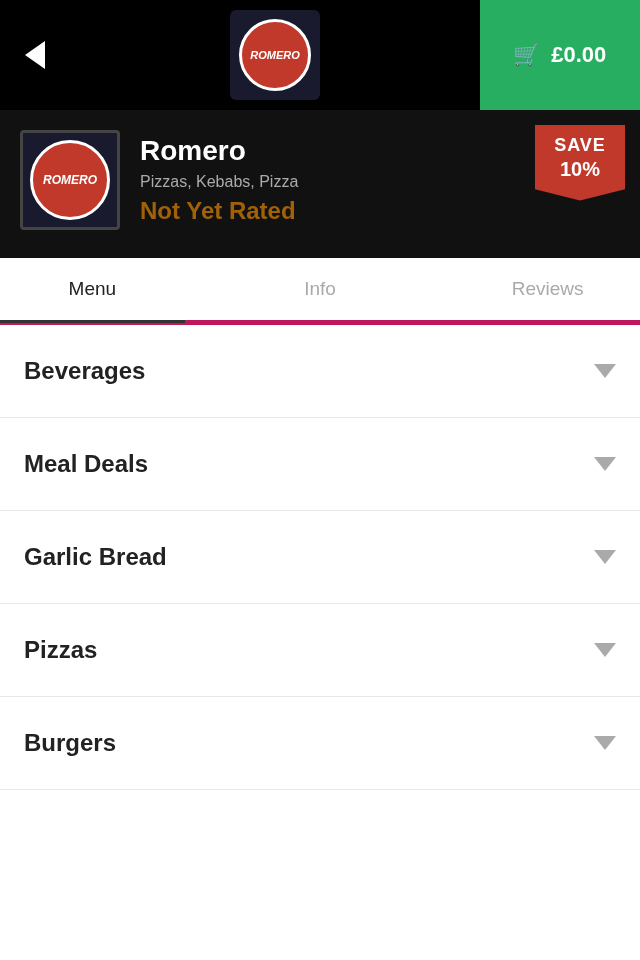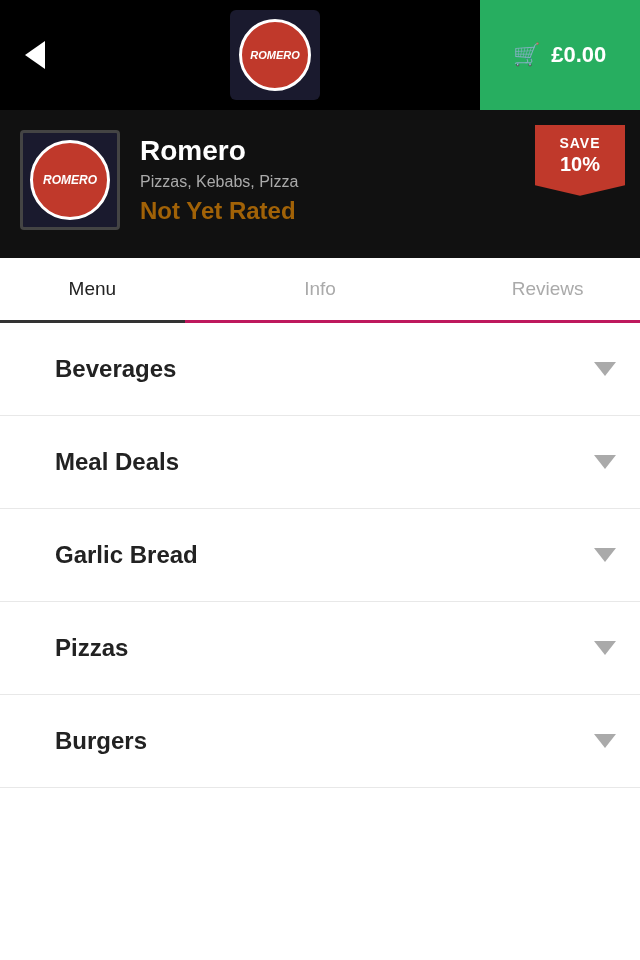--- a/index.html
+++ b/index.html
@@ -155,32 +155,32 @@
       color: #fff;
       text-align: center;
       font-weight: 700;
       padding: 10px 16px 20px 16px;
       font-size: 14px;
       line-height: 1.2;
       clip-path: polygon(0 0, 100% 0, 100% 85%, 50% 100%, 0 85%);
       min-width: 90px;
     }
     .save-badge .save-label {
-      font-size: 14px;
+      font-size: 18px;
       letter-spacing: 1px;
     }
     .save-badge .save-pct {
       font-size: 20px;
       font-weight: 900;
     }
 
     
     .tabs {
       display: flex;
-      border-bottom: 3px solid #be185d;
+      border-bottom: 5px solid #be185d;
       background: #fff;
     }
     .tab {
       flex: 1;
       text-align: center;
       padding: 20px 0;
       font-size: 19px;
       cursor: pointer;
       color: #aaa;
       font-weight: 400;
@@ -209,21 +209,20 @@
       align-items: center;
       justify-content: space-between;
       padding: 32px 24px;
       border-bottom: 1px solid #e8e8e8;
       cursor: pointer;
     }
     .menu-item-label {
       font-size: 24px;
       font-weight: 700;
       color: #222;
-      margin-left: 31px;
     }
     .chevron-down {
       width: 0;
       height: 0;
       border-left: 11px solid transparent;
       border-right: 11px solid transparent;
       border-top: 14px solid #aaa;
       flex-shrink: 0;
     }
   </style>

